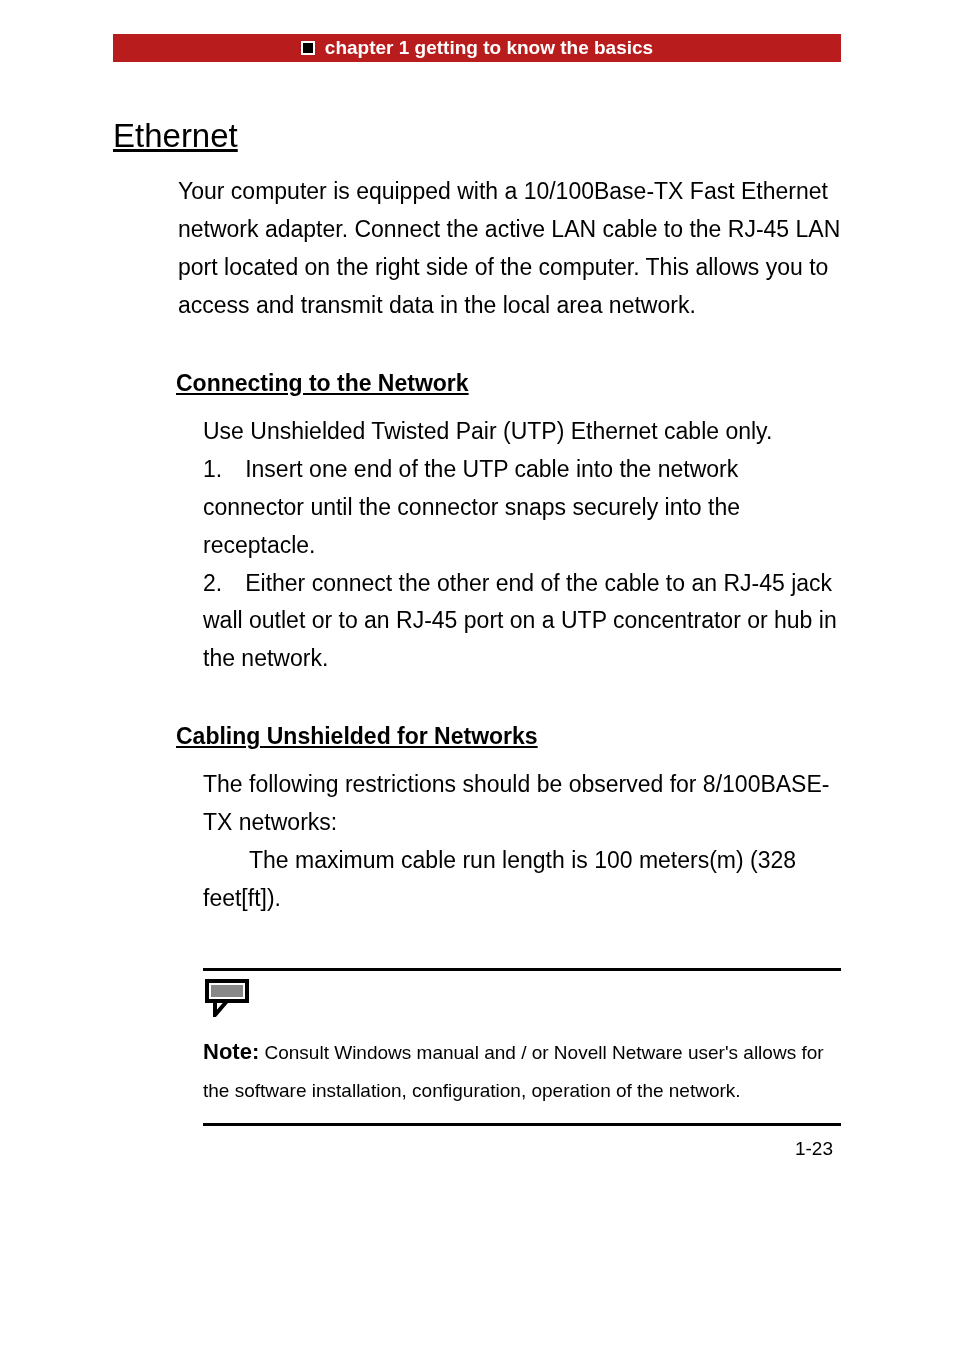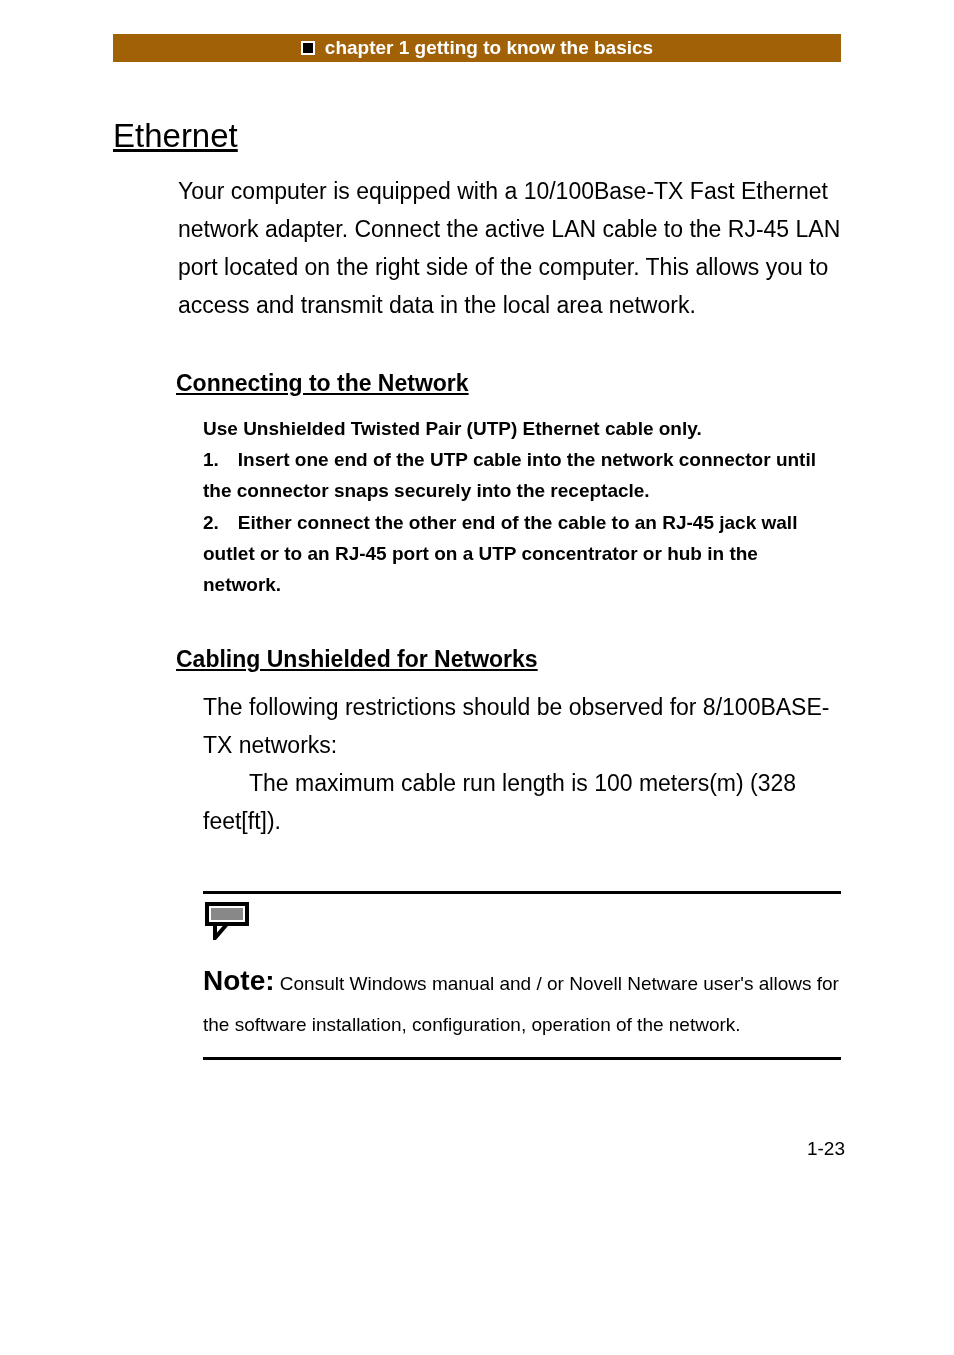--- a/index.html
+++ b/index.html
@@ -11,21 +11,21 @@
       width: 954px;
       height: 1355px;
       background: #ffffff;
       font-family: Arial, Helvetica, sans-serif;
       position: relative;
     }
     .page {
       padding: 34px 113px 0 113px;
     }
     .chapter-header {
-      background: #a16207;
+      background: #b91c1c;
       color: #ffffff;
       font-weight: bold;
       font-size: 19px;
       padding: 3px 0;
       text-align: center;
       margin-bottom: 55px;
       display: flex;
       align-items: center;
       justify-content: center;
     }
@@ -52,25 +52,24 @@
       margin-bottom: 45px;
     }
     .sub-title {
       font-size: 23px;
       font-weight: bold;
       margin-left: 63px;
       margin-bottom: 16px;
       text-decoration: underline;
     }
     .sub-text {
-      font-size: 19px;
+      font-size: 23px;
       line-height: 1.65;
       margin-left: 90px;
       margin-bottom: 45px;
-      font-weight: bold;
     }
     .sub-text-2 {
       font-size: 23px;
       line-height: 1.65;
       margin-left: 90px;
       margin-bottom: 50px;
     }
     .note-section {
       margin-left: 90px;
       border-top: 3px solid #000000;
@@ -84,27 +83,27 @@
     }
     .note-icon svg {
       width: 50px;
       height: 38px;
     }
     .note-text {
       font-size: 19px;
       line-height: 1.9;
     }
     .note-label {
-      font-size: 28px;
+      font-size: 22px;
       font-weight: bold;
     }
     .page-number {
       position: absolute;
       bottom: 195px;
-      right: 109px;
+      right: 121px;
       font-size: 19px;
     }
   </style>
 </head>
 <body>
 
 <div class="page">
   <div class="chapter-header">
     <span class="chapter-bullet"></span>
     <span>chapter 1 getting to know the basics</span>

